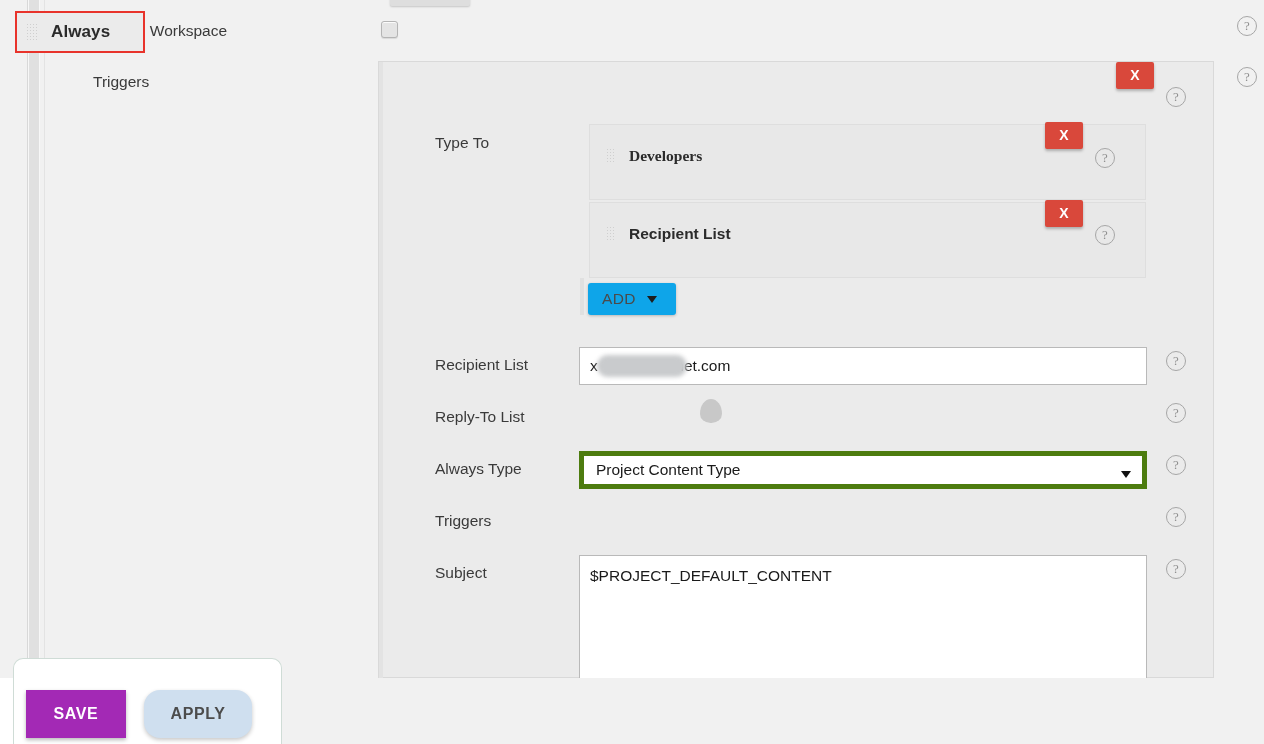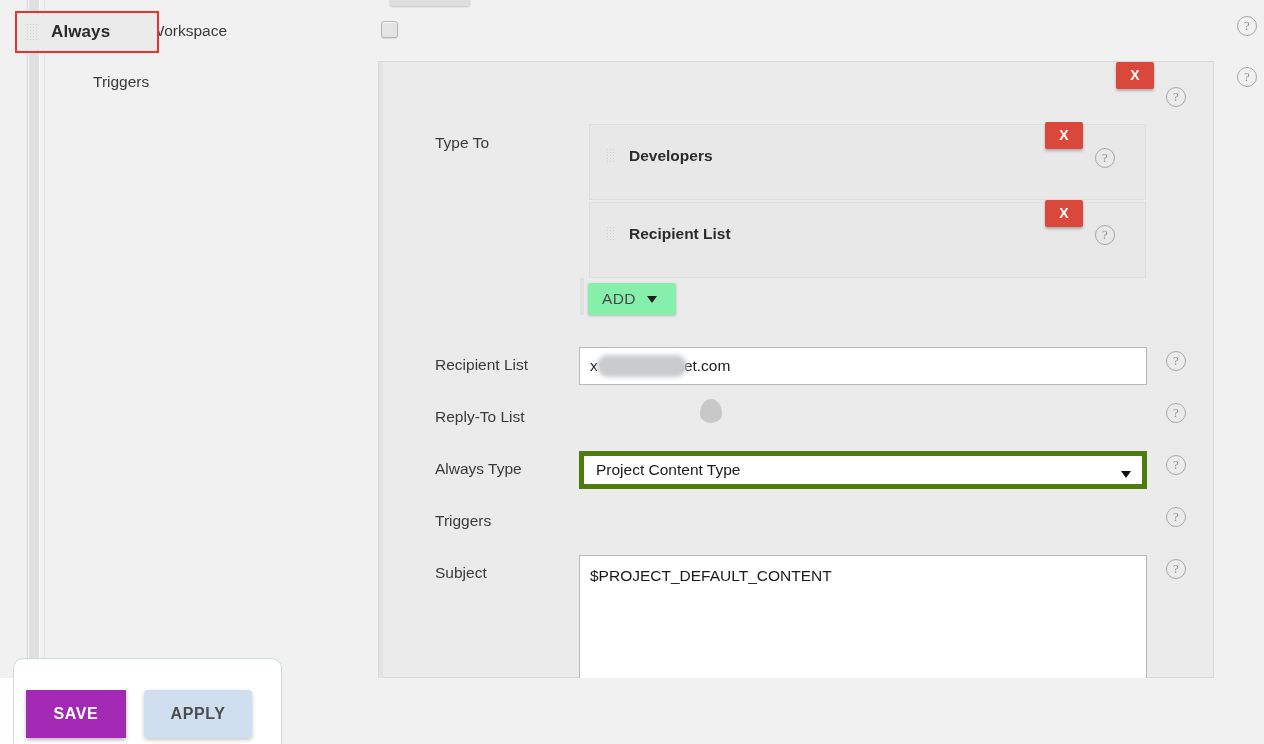--- a/index.html
+++ b/index.html
@@ -121,21 +121,21 @@
     position: absolute;
     left: 0px; top: 0px;
     width: 4px; height: 617px;
     background: #e3e3e3;
   }
 
   
   .always-header {
     position: absolute;
     left: 15px; top: 11px;
-    width: 144px; height: 42px;
+    width: 130px; height: 42px;
     border: 2px solid #e8332b;
     background: #ebebeb;
     box-sizing: border-box;
     display: flex;
     align-items: center;
     cursor: pointer;
   }
   .always-title {
     font-size: 17px;
     font-weight: bold;
@@ -177,21 +177,21 @@
     position: absolute;
     left: 589px;
     width: 557px; height: 76px;
     background: #e8e8e8;
     border: 1px solid #dedede;
     box-sizing: border-box;
     display: flex;
     align-items: flex-start;
     cursor: pointer;
   }
-  .card-dev  { top: 124px; }
+  .card-dev  { top: 124px; font-family: Liberation Serif, serif; }
   .card-rcpl { top: 202px; }
   .card-inner {
     display: flex;
     align-items: center;
     margin-top: 22px;
     margin-left: 16px;
   }
   .card-title {
     font-size: 15.5px;
     font-weight: bold;
@@ -214,21 +214,21 @@
   }
   .x-always { left: 1116px; top: 62px; width: 38px; height: 27px; line-height: 27px; }
   .x-dev    { left: 1045px; top: 122px; width: 38px; height: 27px; line-height: 27px; }
   .x-rcpl   { left: 1045px; top: 200px; width: 38px; height: 27px; line-height: 27px; }
 
   
   .add-btn {
     position: absolute;
     left: 588px; top: 283px;
     width: 88px; height: 32px;
-    background: #86efac;
+    background: #0ea5e9;
     border: none;
     border-radius: 3px;
     box-shadow: 0 1px 3px rgba(0,0,0,.22);
     display: flex;
     align-items: center;
     cursor: pointer;
     box-sizing: border-box;
   }
   .add-label {
     font-size: 15.5px;
@@ -400,21 +400,21 @@
   .btn-apply {
     position: absolute;
     left: 144px; top: 690px;
     width: 108px; height: 48px;
     background: #cfdfef;
     color: #4c4c4c;
     font-size: 16px;
     font-weight: bold;
     letter-spacing: .6px;
     border: none;
-    border-radius: 4px;
+    border-radius: 16px;
     box-shadow: 0 2px 4px rgba(0,0,0,.22);
     cursor: pointer;
     font-family: "Liberation Sans", sans-serif;
   }
 
   
   .bottom-strip {
     position: absolute;
     left: 0; top: 678px; right: 0; height: 66px;
     background: #ffffff;

